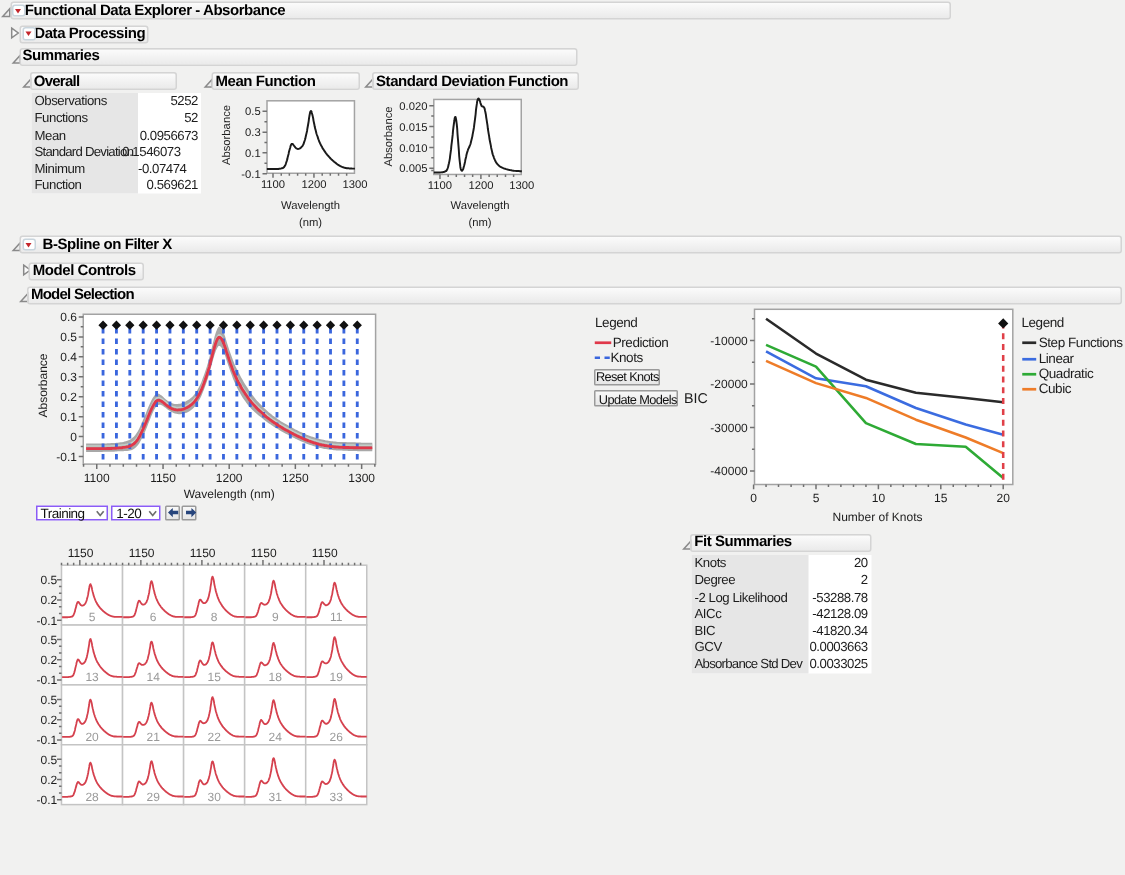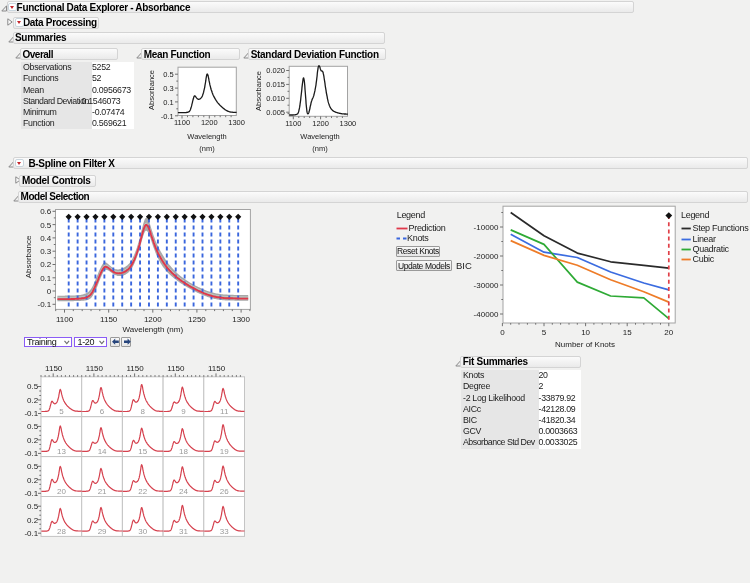--- a/index.html
+++ b/index.html
@@ -3,22 +3,22 @@
 html,body{margin:0;padding:0}
 body{width:750px;height:583px;background:#f1f1f0;font-family:"Liberation Sans",sans-serif;position:relative;overflow:hidden}
 svg{overflow:visible}
 svg text{font-family:"Liberation Sans",sans-serif;fill:#1c1c1c}
 .hbar{position:absolute;height:12px;background:linear-gradient(#fbfbfb,#eaeaea);border:1px solid #d4d4d4;border-radius:2px;box-sizing:border-box}
 .hlab{position:absolute;top:-1.5px;font-size:10px;font-weight:bold;color:#000;white-space:nowrap;line-height:13px}
 .redbtn{position:absolute;top:0.5px;width:9px;height:8.5px;background:#fff;border:1px solid #c9d5dd;border-radius:2px;box-sizing:border-box}
 .redtri{position:absolute;left:1.2px;top:2px;width:0;height:0;border-left:2.4px solid transparent;border-right:2.4px solid transparent;border-top:3.4px solid #c4262c}
 .trow{position:absolute;left:0;width:100%;font-size:8.8px;letter-spacing:-0.3px;color:#1c1c1c;white-space:nowrap}
 .tl{position:absolute;left:2.5px}
-.tv{position:absolute;text-align:left}
-.btn{position:absolute;font-size:8.5px;letter-spacing:-0.4px;color:#111;background:linear-gradient(#f8f8f8,#e6e6e6);border:1px solid #9a9a9a;border-radius:1px;text-align:center;box-sizing:border-box;white-space:nowrap}
+.tv{position:absolute;text-align:right}
+.btn{position:absolute;font-size:8.5px;letter-spacing:-0.4px;color:#111;background:linear-gradient(#f8f8f8,#e6e6e6);border:1px solid #9a9a9a;border-radius:1px;text-align:right;box-sizing:border-box;white-space:nowrap}
 .combo{position:absolute;height:10.5px;background:#fff;border:1px solid #8b5cf6;box-sizing:border-box;font-size:9px;letter-spacing:-0.35px;color:#111}
 .combo .cl{position:absolute;left:2.5px;top:-0.5px;line-height:10.5px}
 .combo .ca{position:absolute;right:2px;top:2.8px;width:5px;height:4px}
 .lg{position:absolute;font-size:9px;letter-spacing:-0.3px;color:#1c1c1c;white-space:nowrap;line-height:11px}
 </style></head><body>
 
 <svg style="position:absolute;left:0.5px;top:5px" width="6" height="6.5">
     <polygon points="5.5,0.8 5.5,6 0.8,6" fill="#ededed" stroke="#8a8a8a" stroke-width="1"></polygon>
   </svg>
 <div class="hbar" style="left:6.7px;top:1px;width:627px">
@@ -100,40 +100,40 @@
     <div class="trow" style="top:22.4px;height:11.2px;line-height:11.2px">
       <span class="tl">Mean</span>
       <span class="tv" style="left:71.5px;width:40px">0.0956673</span>
     </div>
     <div class="trow" style="top:33.6px;height:11.2px;line-height:11.2px">
       <span class="tl"><span style="letter-spacing:-0.5px">Standard Deviation</span></span>
       <span class="tv" style="left:61px;width:20px">0.1546073</span>
     </div>
     <div class="trow" style="top:44.8px;height:11.2px;line-height:11.2px">
       <span class="tl">Minimum</span>
-      <span class="tv" style="left:71.5px;width:52px">-0.07474</span>
+      <span class="tv" style="left:71.5px;width:20px">-0.07474</span>
     </div>
     <div class="trow" style="top:56.0px;height:11.2px;line-height:11.2px">
       <span class="tl">Function</span>
       <span class="tv" style="left:71.5px;width:40px">0.569621</span>
     </div>
   </div>
 <div style="position:absolute;left:460.5px;top:370.3px;width:120px;height:78.4px;background:#fff">
     <div style="position:absolute;left:0;top:0;width:78px;height:100%;background:#e6e6e6"></div>
     <div class="trow" style="top:0.0px;height:11.2px;line-height:11.2px">
       <span class="tl">Knots</span>
       <span class="tv" style="left:78px;width:40px">20</span>
     </div>
     <div class="trow" style="top:11.2px;height:11.2px;line-height:11.2px">
       <span class="tl">Degree</span>
       <span class="tv" style="left:78px;width:40px">2</span>
     </div>
     <div class="trow" style="top:22.4px;height:11.2px;line-height:11.2px">
       <span class="tl">-2 Log Likelihood</span>
-      <span class="tv" style="left:78px;width:40px">-33879.92</span>
+      <span class="tv" style="left:78px;width:40px">-53288.78</span>
     </div>
     <div class="trow" style="top:33.6px;height:11.2px;line-height:11.2px">
       <span class="tl">AICc</span>
       <span class="tv" style="left:78px;width:40px">-42128.09</span>
     </div>
     <div class="trow" style="top:44.8px;height:11.2px;line-height:11.2px">
       <span class="tl">BIC</span>
       <span class="tv" style="left:78px;width:40px">-41820.34</span>
     </div>
     <div class="trow" style="top:56.0px;height:11.2px;line-height:11.2px">

